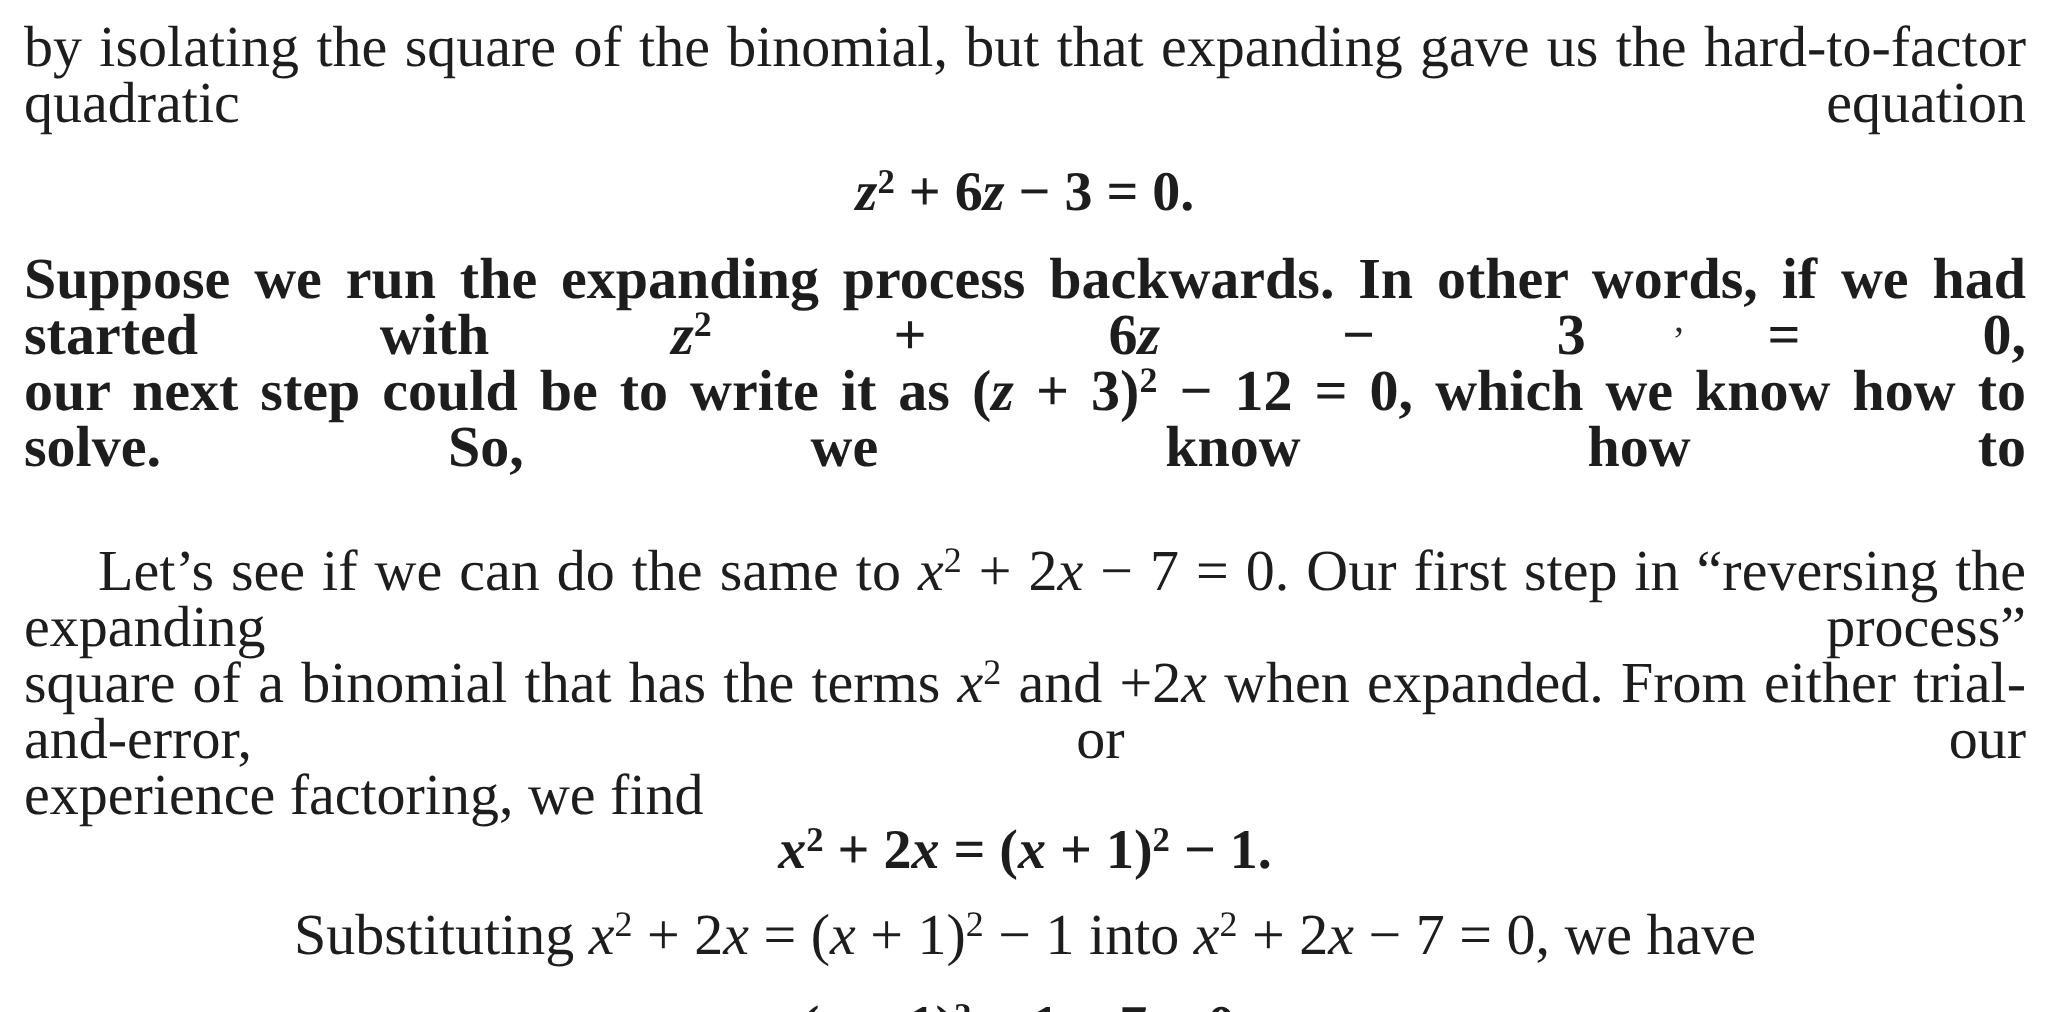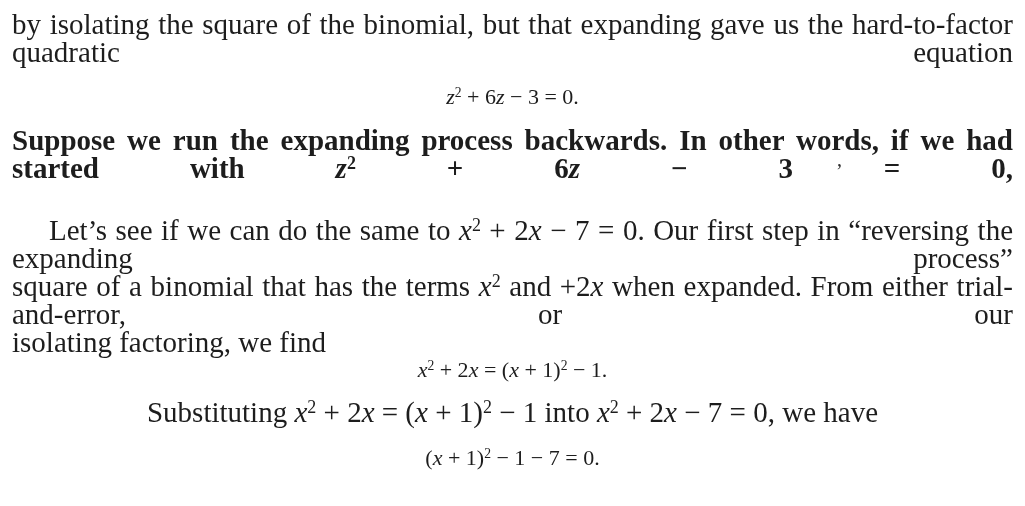--- a/index.html
+++ b/index.html
@@ -29,23 +29,24 @@
     text-align-last: justify;
   }
   .lline {
     text-align: left;
   }
   .indent {
     text-indent: 37px;
     margin-top: 34px;
   }
   .equation {
-    font-size: 22px;
+    font-size: 28px;
     line-height: 28px;
     text-align: center;
+    font-weight: bold;
   }
   sup {
     font-size: 0.62em;
     line-height: 0;
     vertical-align: 0.5em;
   }
   i { font-style: italic; }
   .p1 { margin-top: 10px; }
   .eq1 { margin-top: 17px; }
   .p2 { margin-top: 15px; font-weight: bold; }
@@ -67,26 +68,27 @@
 <body>
 
 <div class="page">
 
   <div class="para jline p1">by isolating the square of the binomial, but that expanding gave us the hard-to-factor quadratic equation</div>
 
   <div class="equation eq1"><i>z</i><sup>2</sup> + 6<i>z</i> − 3 = 0.</div>
 
   <div class="para p2">
     <div class="jline">Suppose we run the expanding process backwards. In other words, if we had started with <i>z</i><sup>2</sup> + 6<i>z</i> − 3 = 0,</div>
+    <div class="jline">our next step could be to write it as (<i>z</i> + 3)<sup>2</sup> − 12 = 0, which we know how to solve. So, we know how to</div>
   </div>
 
   <div class="para p3">
     <div class="jline indent">Let’s see if we can do the same to <i>x</i><sup>2</sup> + 2<i>x</i> − 7 = 0. Our first step in “reversing the expanding process”</div>
     <div class="jline">square of a binomial that has the terms <i>x</i><sup>2</sup> and +2<i>x</i> when expanded. From either trial-and-error, or our</div>
-    <div class="lline">isolating factoring, we find</div>
+    <div class="lline">experience factoring, we find</div>
   </div>
 
 
 
   <div class="equation eq3"><i>x</i><sup>2</sup> + 2<i>x</i> = (<i>x</i> + 1)<sup>2</sup> − 1.</div>
 
   <div class="para lline p4">Substituting <i>x</i><sup>2</sup> + 2<i>x</i> = (<i>x</i> + 1)<sup>2</sup> − 1 into <i>x</i><sup>2</sup> + 2<i>x</i> − 7 = 0, we have</div>
 
   <div class="equation eq4">(<i>x</i> + 1)<sup>2</sup> − 1 − 7 = 0.</div>
 

